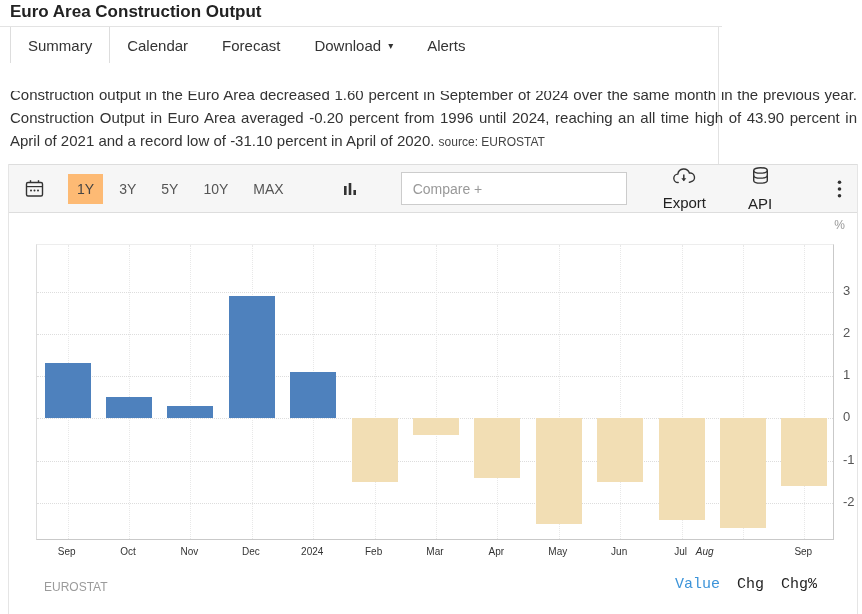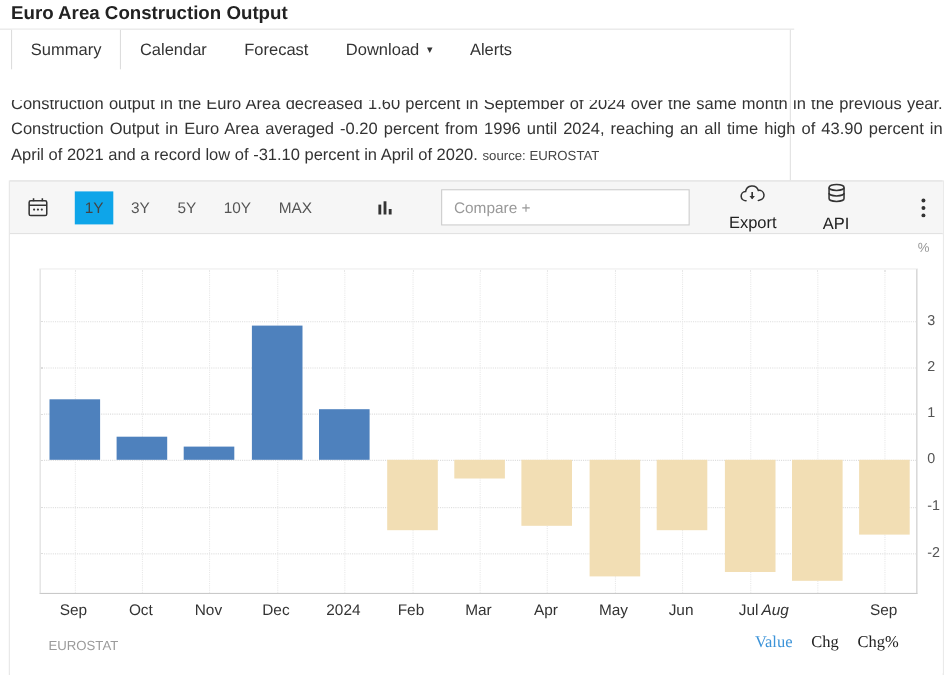--- a/index.html
+++ b/index.html
@@ -24,46 +24,46 @@
   
   .card { position:absolute; top:164px; left:8px; width:850px; height:450px;
           border-left:1px solid #e5e5e5; border-right:1px solid #e5e5e5; background:#fff; }
   .toolbar { height:49px; background:#f6f6f6; border-top:1px solid #ddd; border-bottom:1px solid #ddd;
              display:flex; align-items:center; }
   .icon-btn { background:none; border:none; cursor:pointer; display:flex; align-items:center; padding:2px; }
   .cal-btn { margin-left:13px; }
   .ranges { display:flex; margin-left:21px; gap:7px; }
   .range-btn { background:none; border:none; font-size:14px; color:#555; padding:7px 9px; cursor:pointer;
                font-family:"Liberation Sans", sans-serif; }
-  .range-btn.active { background:#0ea5e9; color:#444;text-align:center; }
+  .range-btn.active { background:#fdba74; color:#444;text-align:center; }
   .type-btn { margin-left:46px; }
   .compare-input { margin-left:40px; width:226px; height:33px; border:1px solid #ccc; background:#fff;
                    font-size:14px; padding:0 11px; color:#333; font-family:"Liberation Sans", sans-serif; }
   .compare-input::placeholder { color:#999; }
   .tool-link { display:flex; align-items:center; gap:8px; background:none; border:none; cursor:pointer;
                font-size:15px; color:#222; font-family:"Liberation Sans", sans-serif;flex-direction:column; }
   .export-btn { margin-left:36px; }
   .api-btn { margin-left:42px; }
   .kebab-btn { margin-left:auto; margin-right:13px; }
 
   
   .chart-body { position:relative; height:399px; background:#fff; }
   .pct-label { position:absolute; top:5px; right:12px; font-size:12px; color:#999; }
   .plot { position:absolute; left:27px; top:31px; width:798px; height:296px;
           border-left:1px solid #dcdcdc; border-right:1px solid #c9c9c9;
           border-top:1px solid #ededed; border-bottom:1px solid #c9c9c9; }
   .hgrid { position:absolute; left:0; right:0; height:0; border-top:1px dotted #ddd; }
   .vgrid { position:absolute; top:0; bottom:0; width:0; border-left:1px dotted #e8e8e8; }
   .bar { position:absolute; }
   .ytick { position:absolute; left:834px; width:26px; font-size:13px; color:#555; }
-  .xlabel { position:absolute; top:333px; font-size:14px; color:#333; text-align:center; }
+  .xlabel { position:absolute; top:333px; font-size:10px; color:#333; text-align:center; }
   .chart-src { position:absolute; left:35px; top:367px; font-size:12px; color:#9b9b9b; }
   .footer-links { position:absolute; right:40px; top:363px; display:flex; gap:17px; font-size:15px; }
   .footer-link { background:none; border:none; cursor:pointer; font-size:15px; color:#222;
-                 font-family:Liberation Serif, serif; }
+                 font-family:Liberation Mono, monospace; }
   .footer-link.active { color:#3d94d9; }
   svg { display:block; }
 </style>
 </head>
 <body>
 
 <div class="page">
 
   <div class="page-title">Euro Area Construction Output</div>
   <div class="title-rule"></div>

